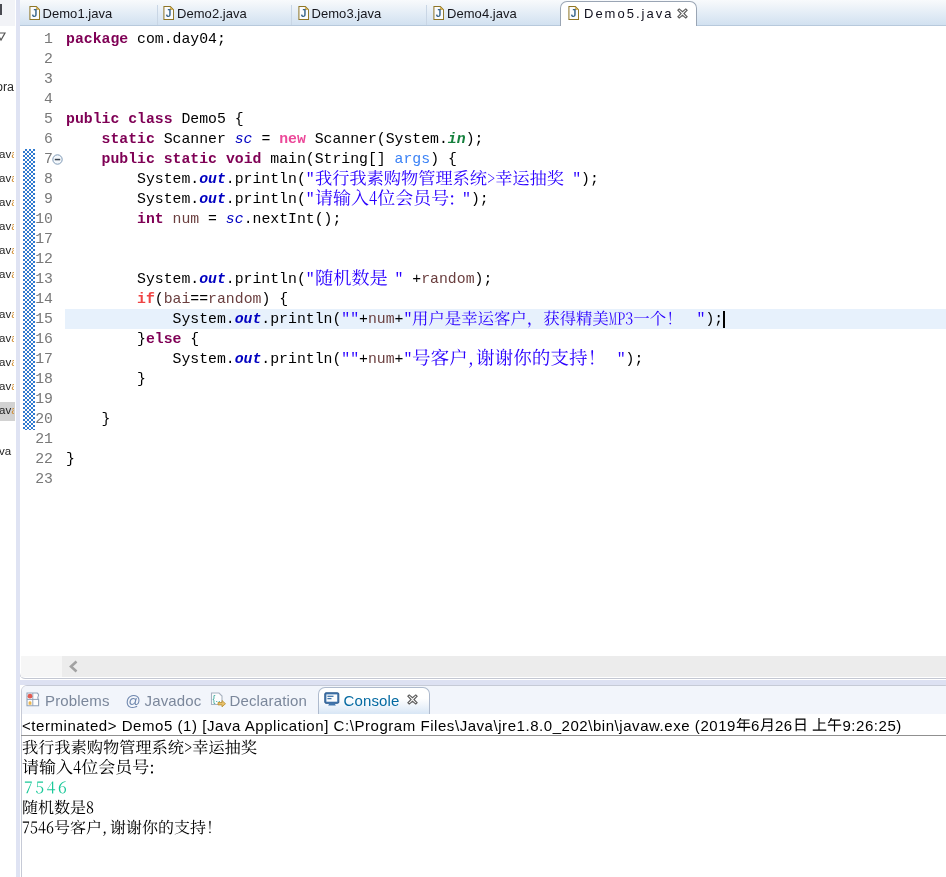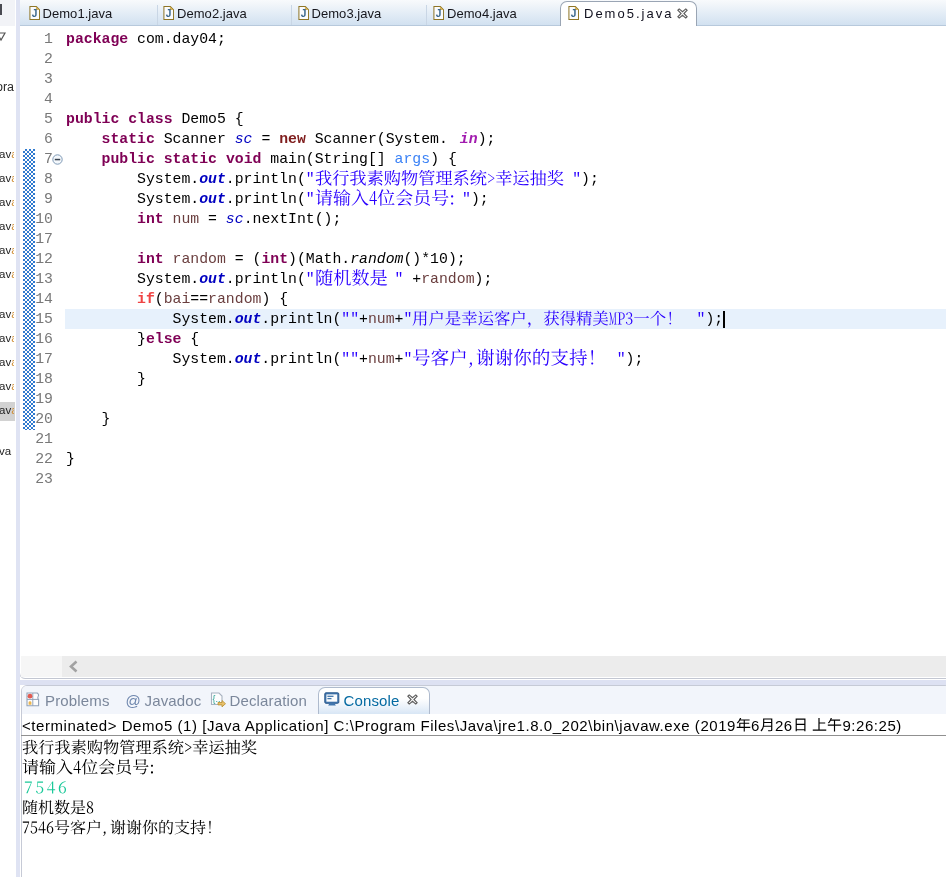--- a/index.html
+++ b/index.html
@@ -152,26 +152,25 @@
     <div class="ln" style="top:429px">21</div>
     <div class="ln" style="top:449px">22</div>
     <div class="ln" style="top:469px">23</div>
 
 <div style="position:absolute;left:65px;top:309px;width:881px;height:20px;background:#e7f1fc"></div>
 
 <div class="cl" style="top:29px"><b style="color:#7F0055">package</b> com.day04;</div>
     <div class="cl" style="top:49px"></div>
     <div class="cl" style="top:89px"></div>
     <div class="cl" style="top:109px"><b style="color:#7F0055">public</b> <b style="color:#7F0055">class</b> Demo5 {</div>
-    <div class="cl" style="top:129px">    <b style="color:#7F0055">static</b> Scanner <i style="color:#0000C0;">sc</i> = <b style="color:#7f1d1d">new</b> Scanner(System.<i style="color:#a21caf;font-weight:bold;margin-left:12px;">in</i>);</div>
+    <div class="cl" style="top:129px">    <b style="color:#7F0055">static</b> Scanner <i style="color:#0000C0;">sc</i> = <b style="color:#ec4899">new</b> Scanner(System.<i style="color:#15803d;font-weight:bold;">in</i>);</div>
     <div class="cl" style="top:149px">    <b style="color:#7F0055">public</b> <b style="color:#7F0055">static</b> <b style="color:#7F0055">void</b> main(String[] <span style="color:#3b82f6">args</span>) {</div>
     <div class="cl" style="top:169px">        System.<i style="color:#0000C0;font-weight:bold;">out</i>.println(<span style="color:#2A00FF">"</span><span style="display:inline-block;width:257.56px"></span><span style="color:#2A00FF">"</span>);</div>
     <div class="cl" style="top:189px">        System.<i style="color:#0000C0;font-weight:bold;">out</i>.println(<span style="color:#2A00FF">"</span><span style="display:inline-block;width:147.43px"></span><span style="color:#2A00FF">"</span>);</div>
     <div class="cl" style="top:209px">        <b style="color:#7F0055">int</b> <span style="color:#6A3E3E">num</span> = <i style="color:#0000C0;">sc</i>.nextInt();</div>
-    <div class="cl" style="top:249px">        <b style="color:#7F0055">int</b> <span style="color:#6A3E3E">random</span> = (<b style="color:#7F0055">int</b>)(Math.<i>random</i>()*10);</div>
     <div class="cl" style="top:269px">        System.<i style="color:#0000C0;font-weight:bold;">out</i>.println(<span style="color:#2A00FF">"</span><span style="display:inline-block;width:79.93px"></span><span style="color:#2A00FF">"</span> +<span style="color:#6A3E3E">random</span>);</div>
     <div class="cl" style="top:289px">        <b style="color:#ef4444">if</b>(<span style="color:#6A3E3E">bai</span>==<span style="color:#6A3E3E">random</span>) {</div>
     <div class="cl" style="top:309px">            System.<i style="color:#0000C0;font-weight:bold;">out</i>.println(<span style="color:#2A00FF">""</span>+<span style="color:#6A3E3E">num</span>+<span style="color:#2A00FF">"</span><span style="display:inline-block;width:284.21px"></span><span style="color:#2A00FF">"</span>);</div>
     <div class="cl" style="top:329px">        }<b style="color:#7F0055">else</b> {</div>
     <div class="cl" style="top:349px">            System.<i style="color:#0000C0;font-weight:bold;">out</i>.println(<span style="color:#2A00FF">""</span>+<span style="color:#6A3E3E">num</span>+<span style="color:#2A00FF">"</span><span style="display:inline-block;width:204.27px"></span><span style="color:#2A00FF">"</span>);</div>
     <div class="cl" style="top:369px">        }</div>
     <div class="cl" style="top:389px"></div>
     <div class="cl" style="top:409px">    }</div>
     <div class="cl" style="top:429px"></div>
     <div class="cl" style="top:449px">}</div>

